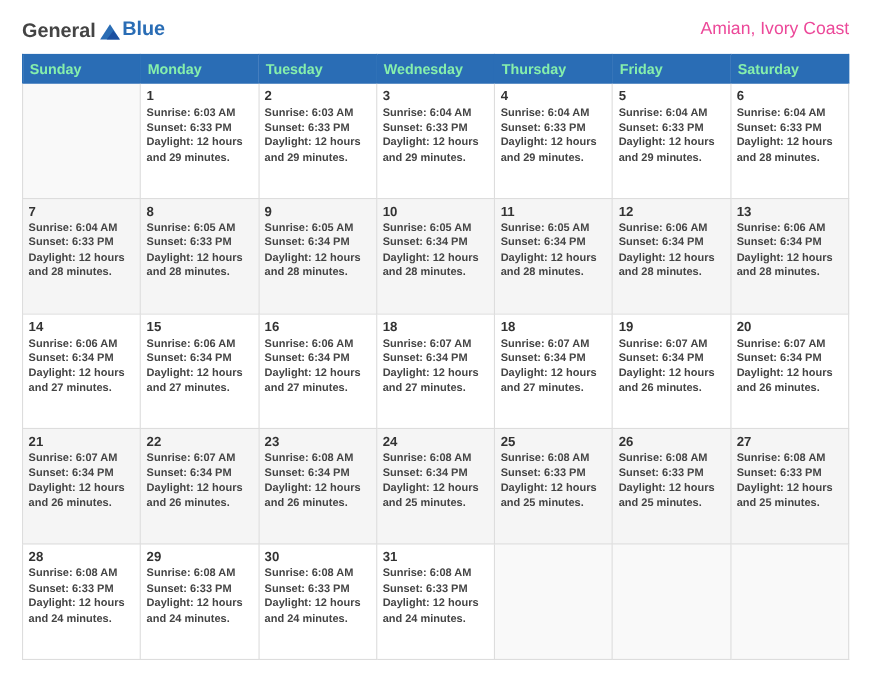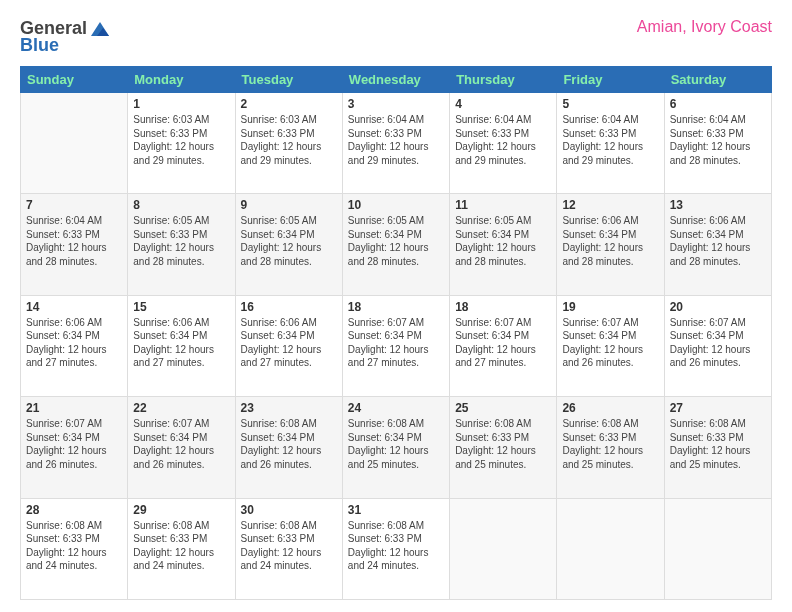--- a/index.html
+++ b/index.html
@@ -71,32 +71,33 @@
       font-size: 12px;
       font-weight: bold;
       color: #333;
       display: block;
       margin-bottom: 2px;
     }
     .day-info {
       font-size: 10px;
       color: #444;
       line-height: 1.35;
+      font-weight: bold;
     }
     .row-shade td {
       background: #f5f5f5;
     }
   </style>
 </head>
 <body>
 
 <div class="page">
   <div class="header">
     <div class="logo">
-      <div style="display:flex;flex-direction:column;align-items:flex-start;">
+      <div style="display:flex;align-items:center;">
         <div style="display:flex;align-items:center;">
           <span style="font-size:18px;font-weight:bold;color:#444;">General</span>
           <svg width="22" height="18" viewBox="0 0 22 18" style="margin-left:2px;">
             <polygon points="2,16 11,2 20,16" fill="#2a6db5" stroke="none"></polygon>
             <polygon points="8,16 14,8 20,16" fill="#1a4fa0" stroke="none"></polygon>
           </svg>
         </div>
         <span style="font-size:18px;font-weight:bold;color:#2a6db5;margin-top:-4px;">Blue</span>
       </div>
     </div>

